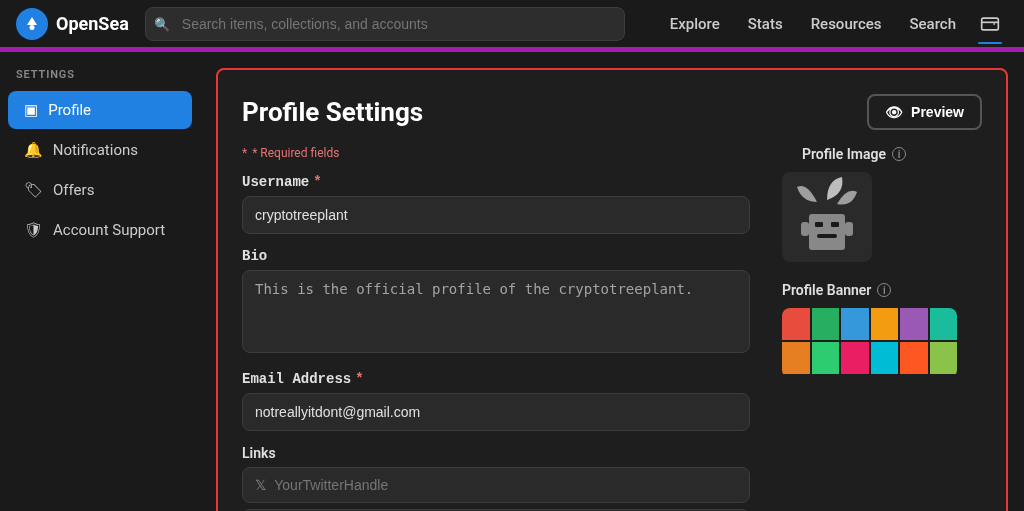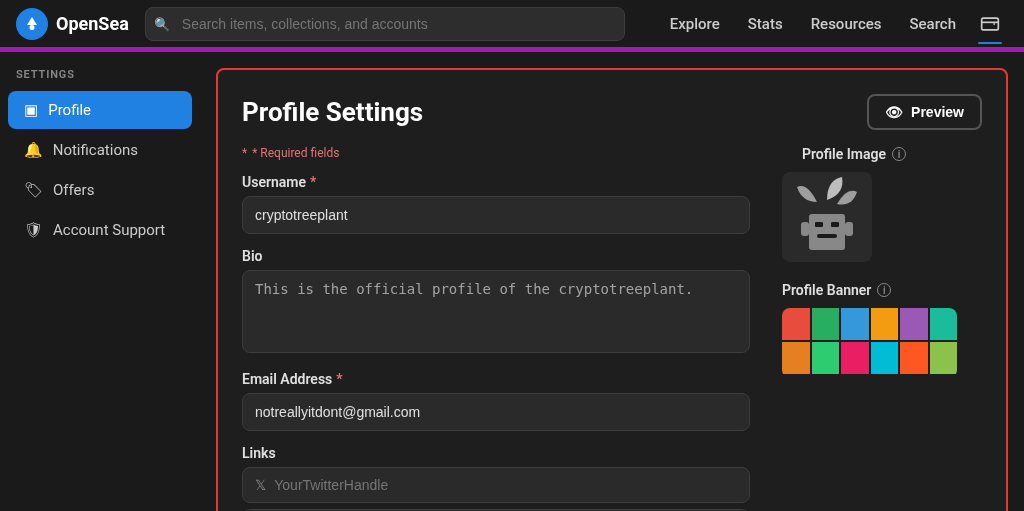--- a/index.html
+++ b/index.html
@@ -217,20 +217,21 @@
       margin-bottom: 14px;
     }
     .field-label {
       font-size: 14px;
       font-weight: 600;
       color: #e0e0e0;
       margin-bottom: 6px;
       display: flex;
       align-items: center;
       gap: 4px;
+      font-family: Liberation Mono, monospace;
     }
     .required-star { color: #e57373; }
     .field-input {
       width: 100%;
       background: #2a2a2a;
       border: 1px solid #3d3d3d;
       border-radius: 8px;
       padding: 10px 12px;
       color: #e0e0e0;
       font-size: 14px;

